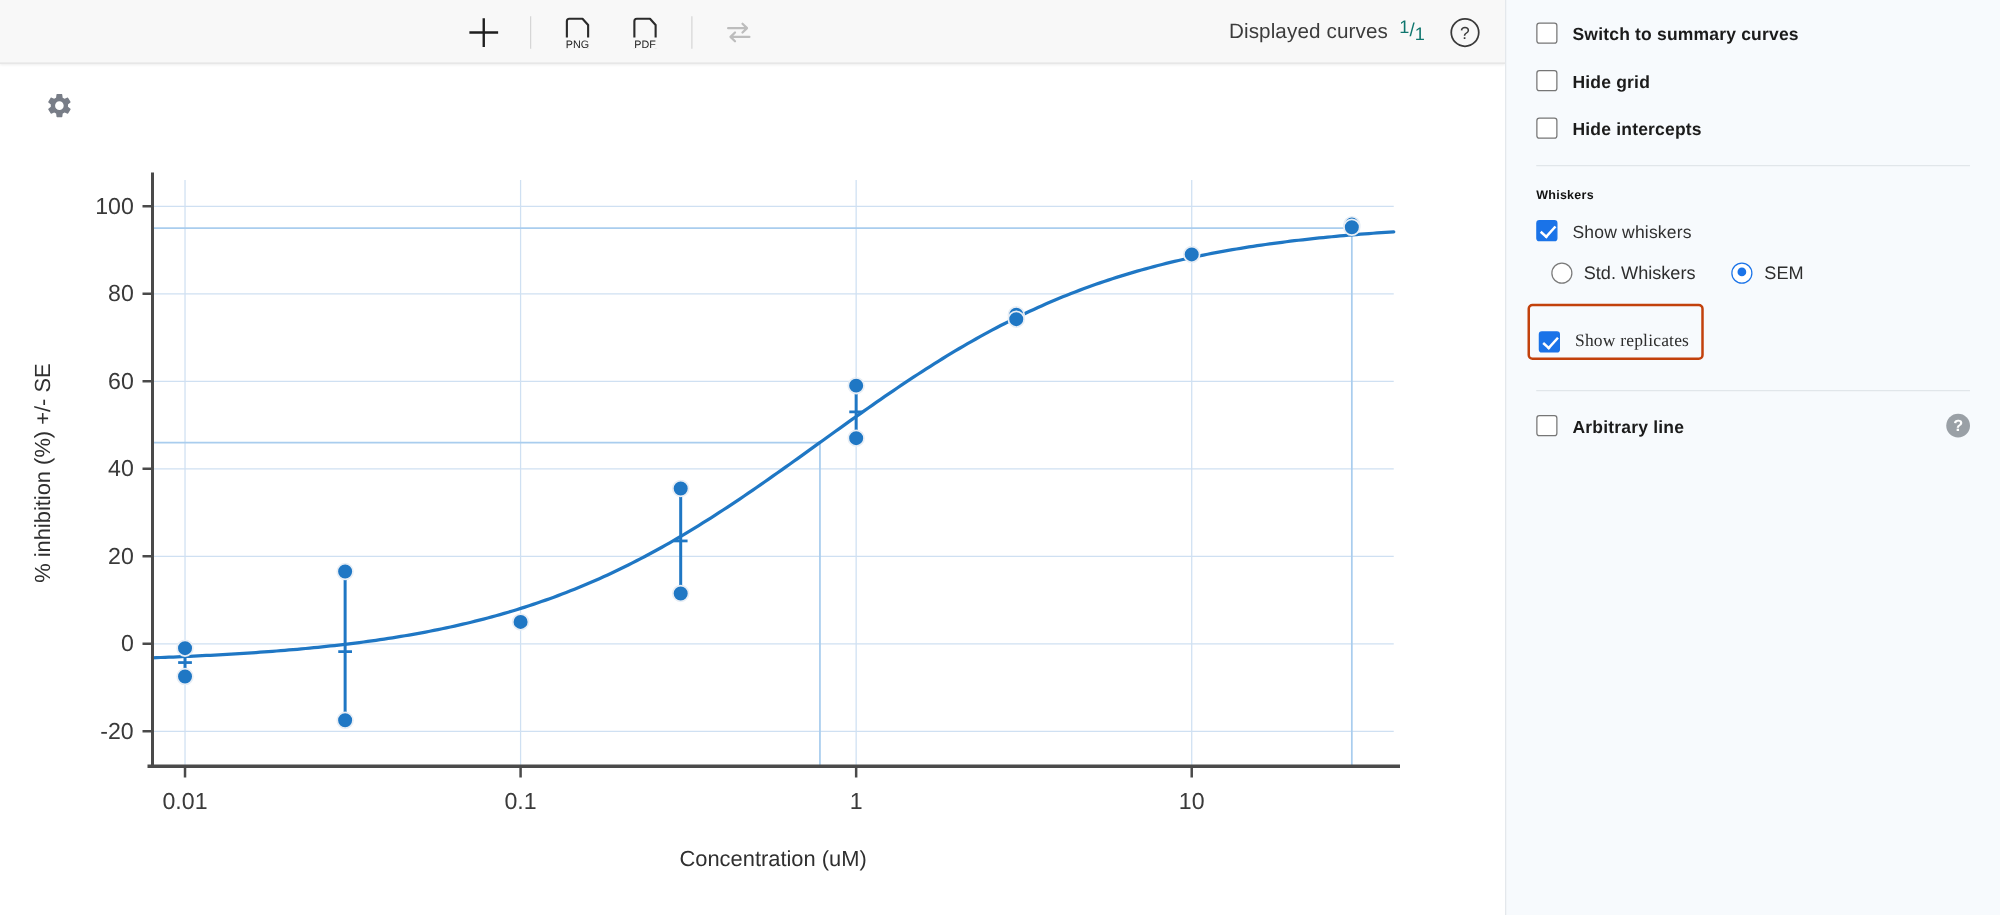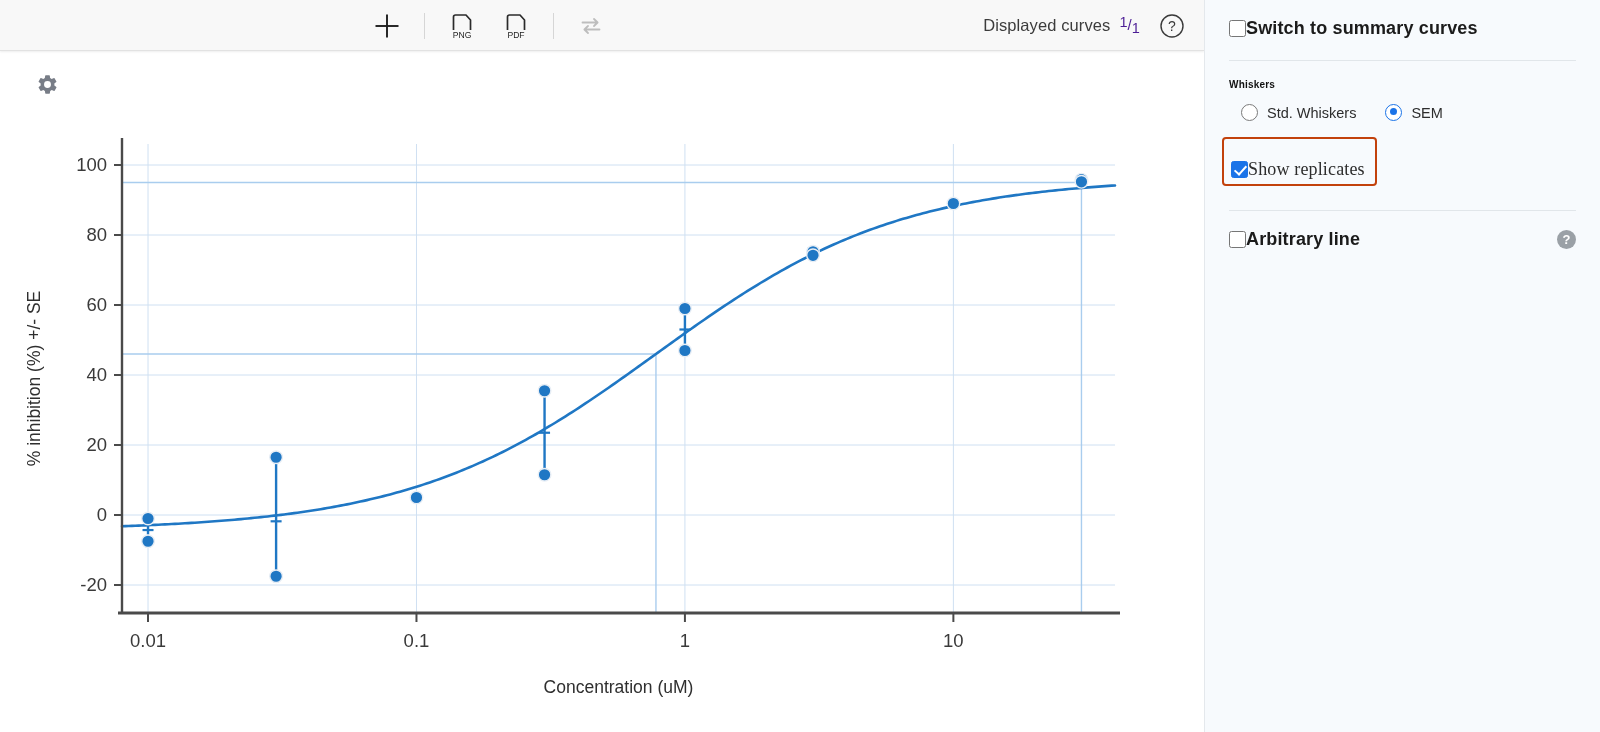--- a/index.html
+++ b/index.html
@@ -45,21 +45,21 @@
   .tb-right {
     position: absolute; right: 10px; top: 0; height: 51px;
     display: flex; align-items: center; gap: 4px;
   }
   .disp-curves {
     font-size: 16.5px; color: #3c3c3c; letter-spacing: .1px;
     display: flex; align-items: baseline; gap: 9px;
     padding-right: 6px;
     margin-left: 28px;
   }
-  .frac { display: inline-block; font-size: 15px; color: #4c1d95; position: relative; top: -1px; text-align: right;}
+  .frac { display: inline-block; font-size: 15px; color: #0f766e; position: relative; top: -1px; text-align: right;}
   .frac .num { font-size: 14.5px; position: relative; top: -3px; }
   .frac .sl  { font-size: 15px; }
   .frac .den { font-size: 14.5px; position: relative; top: 3px; }
   .help-btn {
     width: 44px; height: 44px; display: flex; align-items: center; justify-content: center;
     cursor: pointer;
   }
 
   .gear-wrap {
     position: absolute; left: 33px; top: 70px;
@@ -86,22 +86,22 @@
   }
   .settings-body { flex: 1 1 auto; padding: 18px 24px 0 24px; position: relative; }
 
   .row {
     display: flex; align-items: center;
     margin-bottom: 21px;
     cursor: pointer;
   }
   .row.tight { margin-bottom: 17px; }
   .row-label {
-    font-size: 18px; font-weight: bold; color: #1b1b1b;
-    margin-left: 0; letter-spacing: .15px;
+    font-size: 14px; font-weight: bold; color: #1b1b1b;
+    margin-left: 12px; letter-spacing: .15px;
   }
   .row-label.norm { font-weight: normal; color: #303030; }
 
   .cb {
     width: 17px; height: 17px; border-radius: 2.5px;
     border: 1.6px solid #767676; background: #fff;
     flex: 0 0 17px; position: relative;
   }
   .cb.checked {
     background: #1a73e8; border-color: #1a73e8;
@@ -325,26 +325,38 @@
   <div class="settings">
 
 
     <div class="settings-body">
 
       <div class="row">
         <span class="cb"></span>
         <span class="row-label">Switch to summary curves</span>
       </div>
 
-
+      <div class="row">
+        <span class="cb"></span>
+        <span class="row-label">Hide grid</span>
+      </div>
+
+      <div class="row">
+        <span class="cb"></span>
+        <span class="row-label">Hide intercepts</span>
+      </div>
 
       <div class="divider"></div>
 
       <div class="section-head">Whiskers</div>
 
+      <div class="row tight">
+        <span class="cb checked"></span>
+        <span class="row-label norm">Show whiskers</span>
+      </div>
 
       <div class="radio-row">
         <div class="radio-opt">
           <span class="radio"></span>
           <span class="rl">Std. Whiskers</span>
         </div>
         <span class="radio-gap"></span>
         <div class="radio-opt">
           <span class="radio sel"></span>
           <span class="rl">SEM</span>

